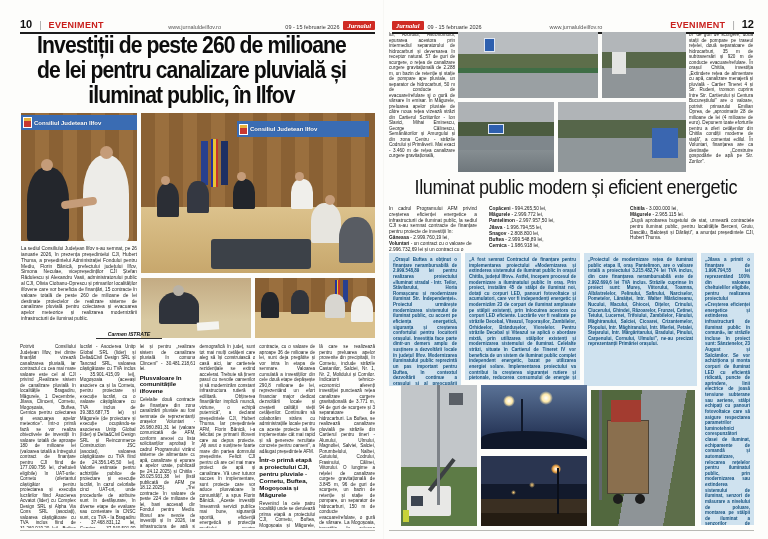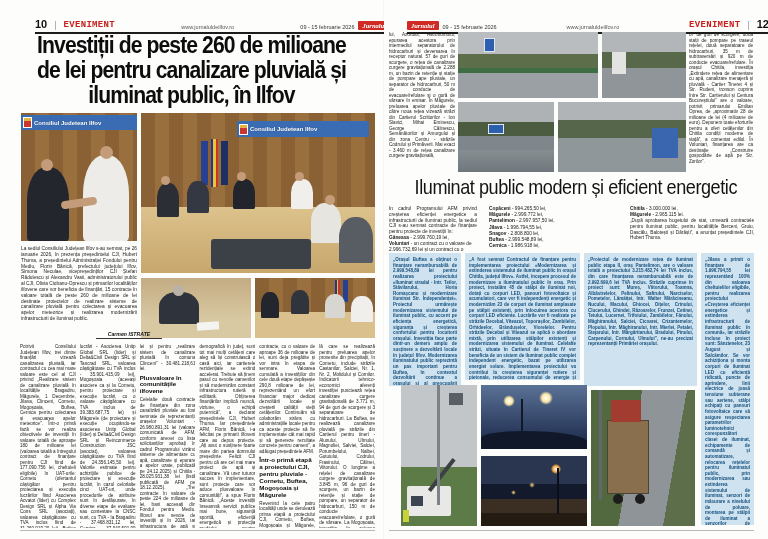--- a/index.html
+++ b/index.html
@@ -3,23 +3,23 @@
 <meta charset="utf-8">
 <style>
   html,body{margin:0;padding:0;}
   body{width:768px;height:539px;background:#f2f2ef;font-family:"Liberation Sans",sans-serif;overflow:hidden;position:relative;color:#1a1a1a;}
   .abs{position:absolute;}
   .page{position:absolute;top:0;height:539px;background:#fdfdfb;}
   #pgL{left:0;width:383px;}
   #pgR{left:384px;width:384px;}
   .fold{position:absolute;left:382px;top:0;width:3px;height:539px;background:linear-gradient(90deg,#e2e2de,#f7f7f4,#e2e2de);}
   
-  .phead{position:absolute;top:15px;height:15px;border-bottom:2px solid #1c1c1c;display:flex;align-items:flex-end;justify-content:space-between;padding-bottom:2px;margin-left:15px;}
+  .phead{position:absolute;top:15px;height:15px;border-bottom:2px solid #1c1c1c;display:flex;align-items:flex-end;justify-content:space-between;padding-bottom:2px;}
   .pnum{font-size:11px;font-weight:bold;color:#111;}
-  .psec{font-size:9px;font-weight:bold;color:#c9201d;letter-spacing:.3px;font-family:Liberation Mono, monospace;}
+  .psec{font-size:9px;font-weight:bold;color:#c9201d;letter-spacing:.3px;}
   .pbar{color:#999;font-size:9px;margin:0 3px;}
   .purl{font-size:5.5px;color:#555;}
   .pdate{font-size:5.5px;color:#333;}
   .plogo{background:#cf2b24;color:#fff;font-size:6.5px;font-weight:bold;font-style:italic;padding:2px 4px 1px 4px;border-radius:1px;font-family:"Liberation Serif",serif;line-height:1;}
   .hgroup{display:flex;align-items:flex-end;gap:4px;}
   
   .headlineL{position:absolute;left:14px;top:33px;width:355px;text-align:center;font-weight:bold;color:#0d0d0d;font-size:23px;line-height:25px;letter-spacing:-1px;transform:scaleX(.92);transform-origin:center top;white-space:nowrap;}
   .headlineR{position:absolute;left:5px;top:175px;width:366px;text-align:center;font-weight:400;color:#141414;font-size:21px;letter-spacing:-.5px;transform:scaleX(.86);transform-origin:center top;white-space:nowrap;}
   
   .t{font-size:4.6px;line-height:1.2;text-align:justify;color:#222;overflow:hidden;}

